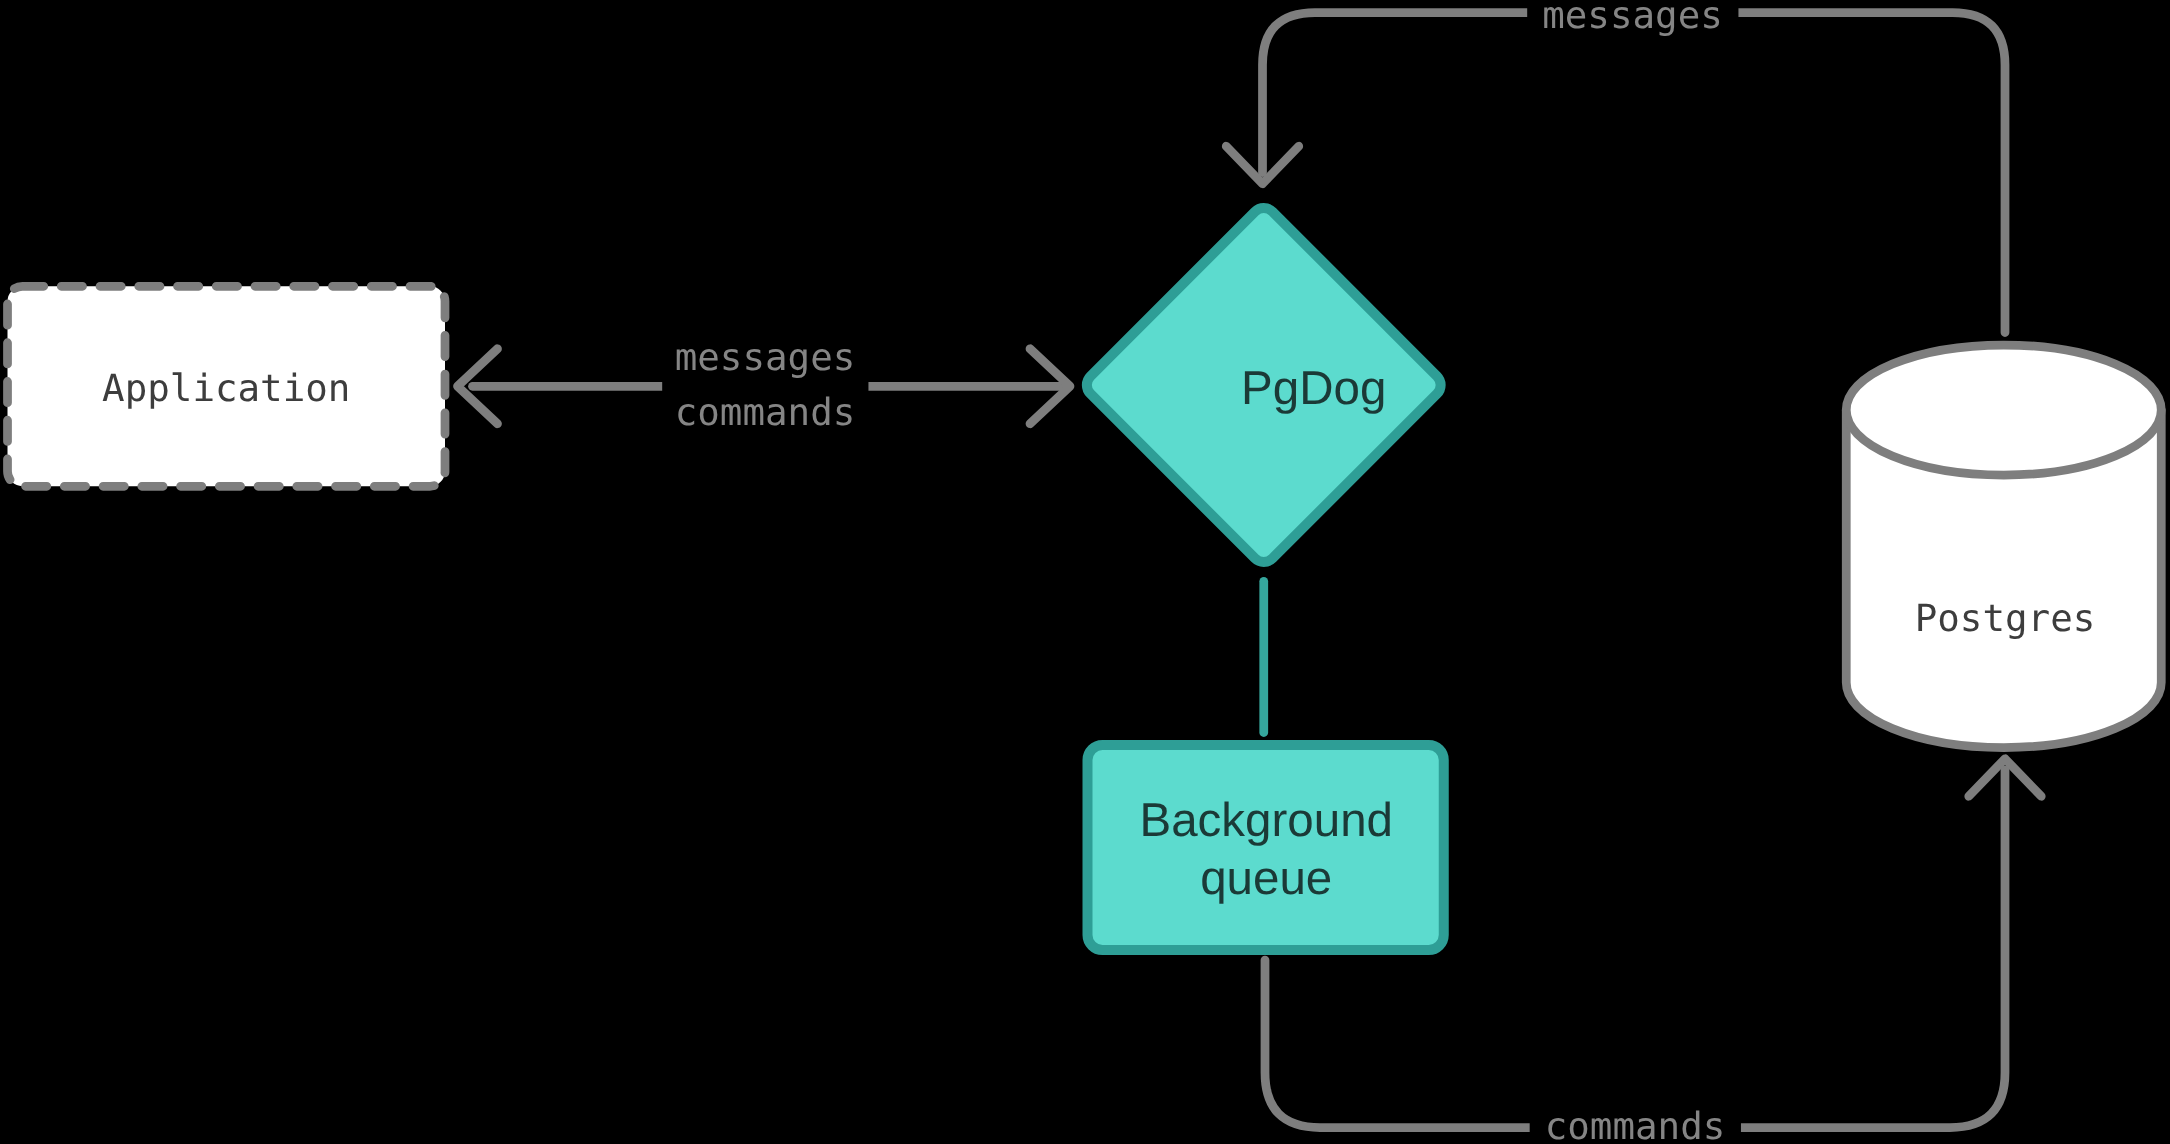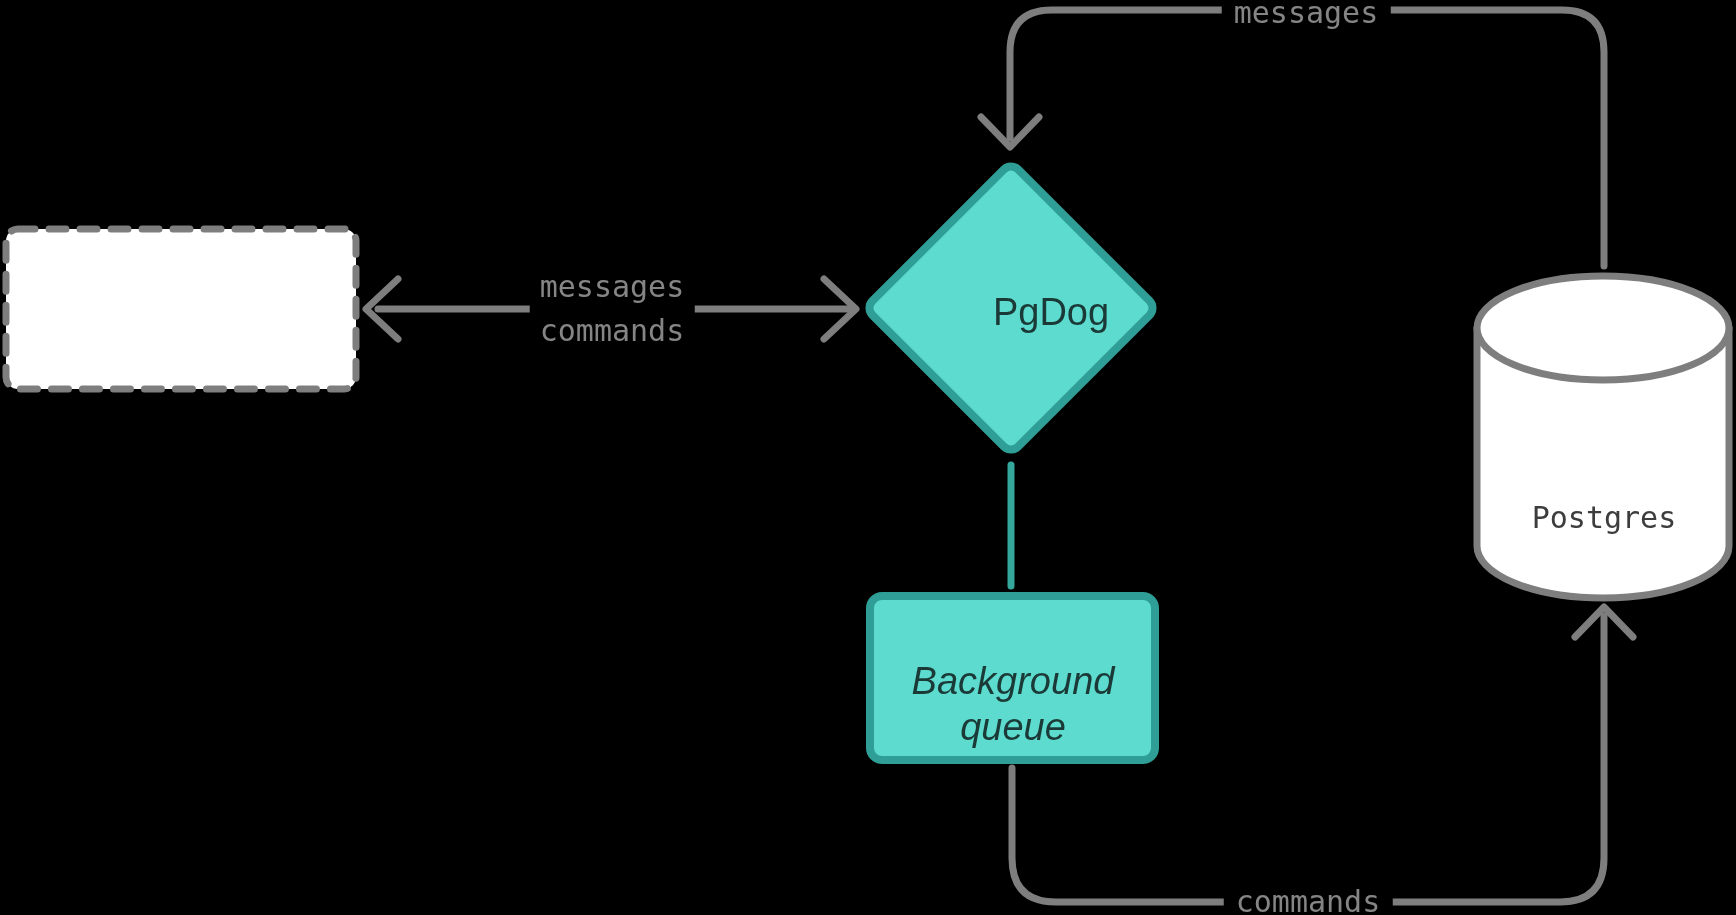--- a/index.html
+++ b/index.html
@@ -120,26 +120,27 @@
 
     <rect class="teal-shape" x="-103" y="-103" width="206" height="206" rx="10" transform="translate(1011,308) rotate(45)"></rect>
 
     <rect class="teal-shape" x="870" y="596" width="285" height="164" rx="12"></rect>
 
     <path class="cyl-fill" d="M1477 328 V 546 A 126 52 0 0 0 1729 546 V 328 Z"></path>
     <path class="cyl-stroke" d="M1477 328 V 546 A 126 52 0 0 0 1729 546 V 328"></path>
     <ellipse class="cyl-top" cx="1603" cy="328" rx="126" ry="52"></ellipse>
   </svg>
 
+  <div class="label node-label-mono" style="left:181px; top:311px;">Application</div>
 
   <div class="label node-label-sans" style="left:1011px; top:312px;margin-left:40px;">PgDog</div>
 
-  <div class="label node-label-sans node-label-wrap" style="left:1013px; top:704px;font-style:italic;">Background queue</div>
+  <div class="label node-label-sans node-label-wrap" style="left:1013px; top:680px;">Background queue</div>
 
-  <div class="label node-label-mono" style="left:1604px; top:517px;">Postgres</div>
+  <div class="label node-label-mono" style="left:1604px; top:495px;">Postgres</div>
 
   <div class="label edge-label edge-label-mid" style="left:612px; top:309px;">
     <div>messages</div>
     <div>commands</div>
   </div>
 
   <div class="label edge-label" style="left:1306px; top:13px;">messages</div>
 
   <div class="label edge-label" style="left:1308px; top:902px;">commands</div>
 

